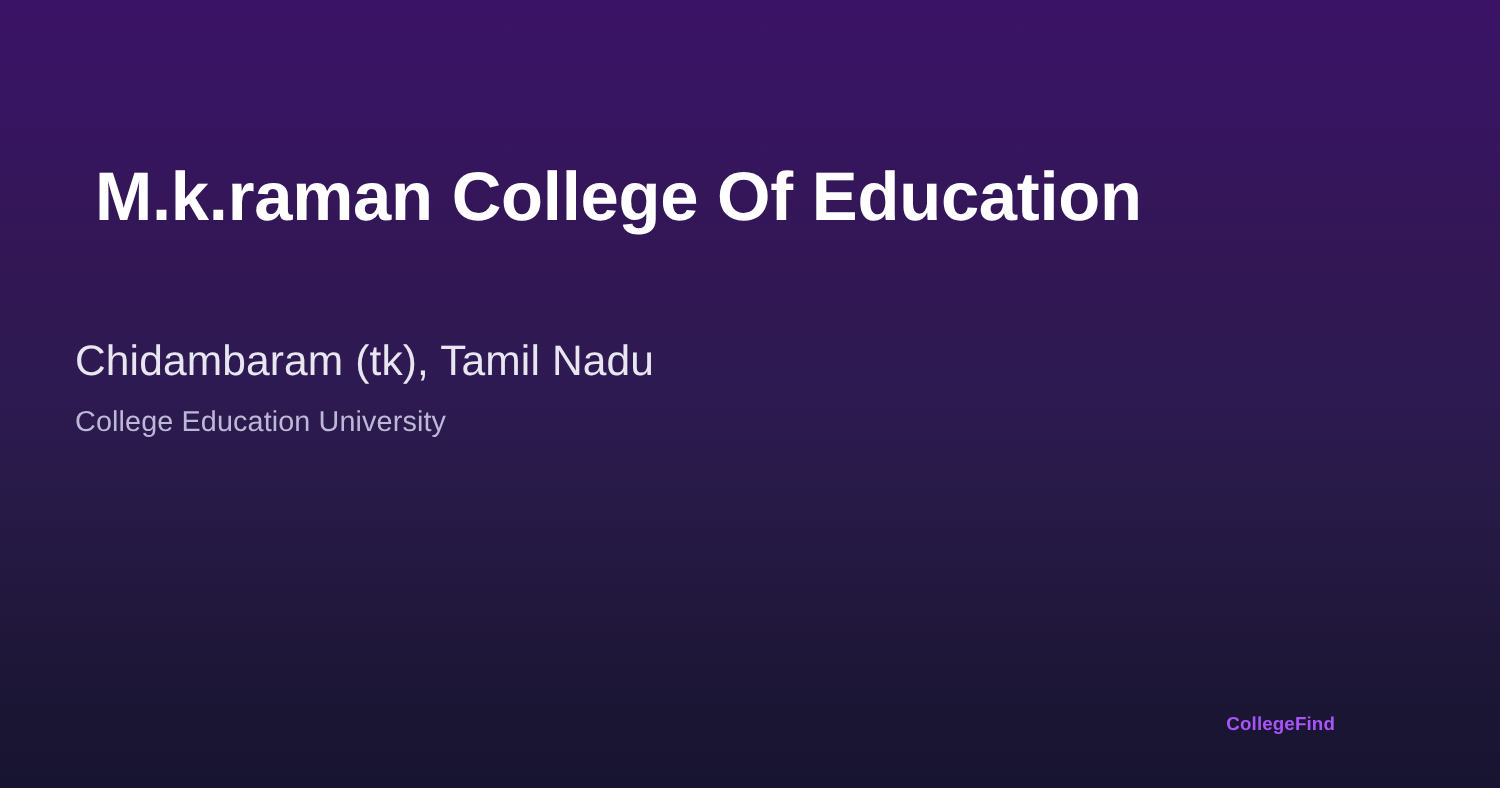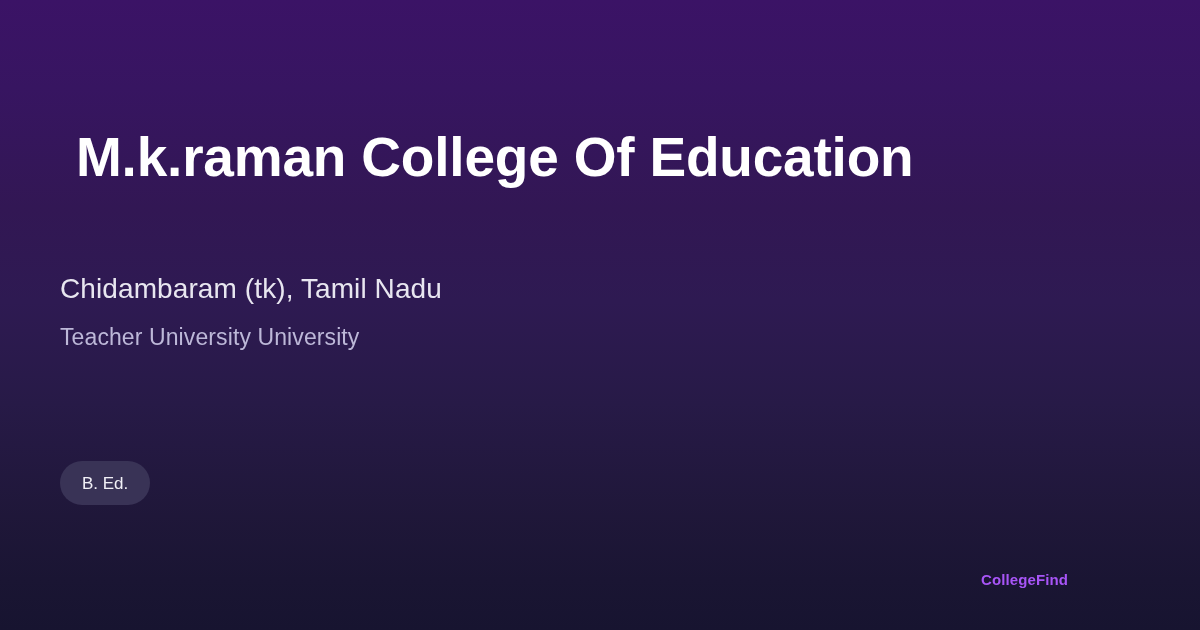--- a/index.html
+++ b/index.html
@@ -60,21 +60,21 @@
   }
 
   .meta {
     position: absolute;
     left: 0;
     top: 272px;
   }
 
   .meta-location {
     margin: 0;
-    font-size: 28px;
+    font-size: 34px;
     line-height: 34px;
     font-weight: 400;
     color: #e8e6f0;
     letter-spacing: 0.1px;
   }
 
   .meta-type {
     margin: 17px 0 0 0;
     font-size: 23px;
     line-height: 28px;
@@ -127,24 +127,21 @@
 <body>
 
 <div class="card">
 
   <div class="content">
 
     <h1 class="title">M.k.raman College Of Education</h1>
 
     <div class="meta">
       <p class="meta-location">Chidambaram (tk), Tamil Nadu</p>
-      <p class="meta-type">Teacher University University</p>
+      <p class="meta-type">College Education University</p>
     </div>
 
-    <div class="badges">
-      <span class="badge">B. Ed.</span>
-    </div>
 
   </div>
 
   <div class="brand">CollegeFind</div>
 
 </div>
 
 </body></html>

